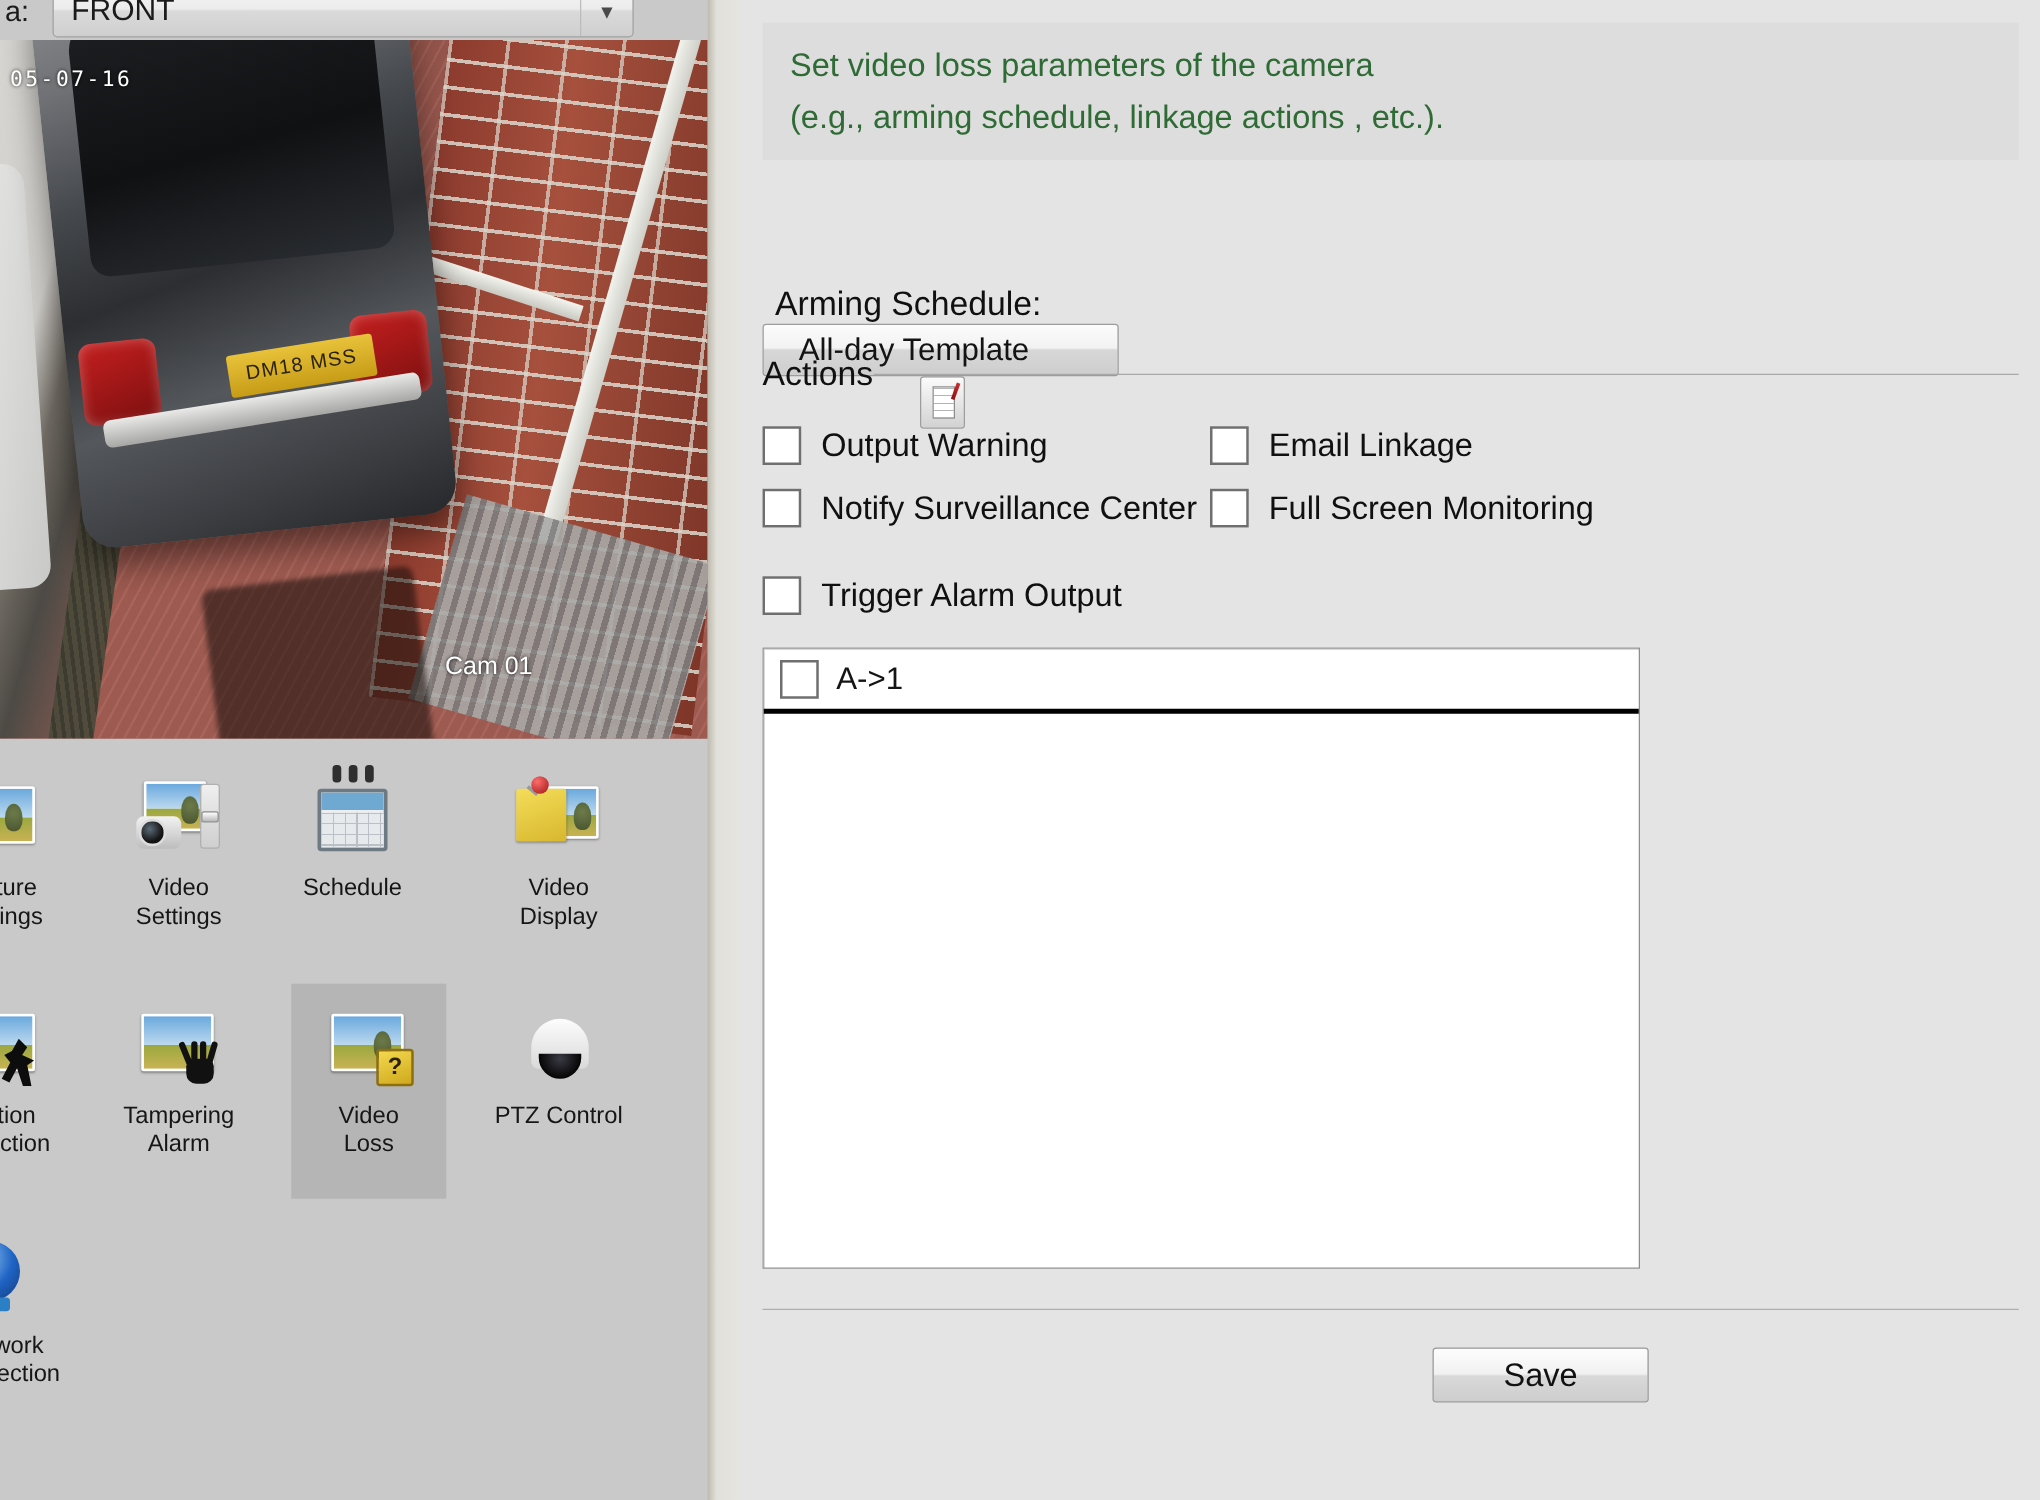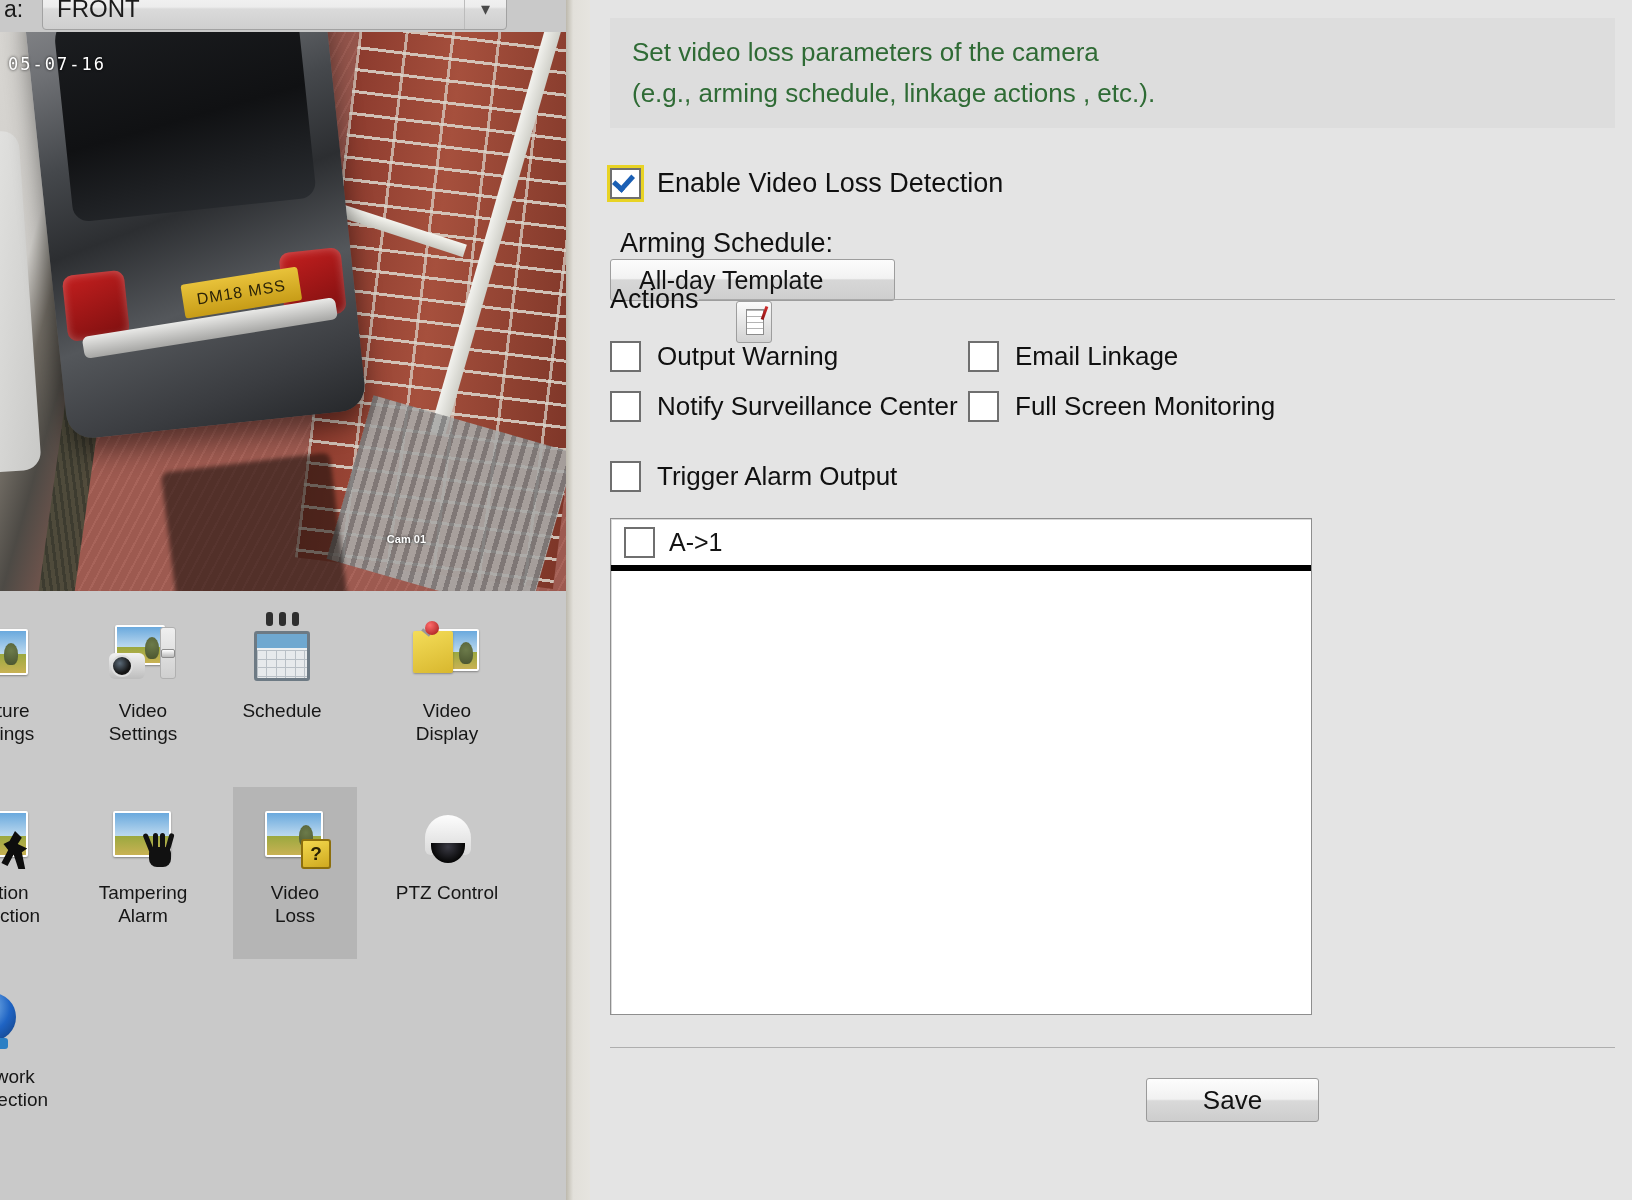--- a/index.html
+++ b/index.html
@@ -133,21 +133,21 @@
     border-radius: 18px; transform: rotate(-4deg);
   }
   .vid-ts {
     position: absolute; left: 8px; top: 22px;
     font-size: 17px; color: #fff; letter-spacing: 2px;
     text-shadow: 0 0 3px rgba(0,0,0,.85);
     font-family: "DejaVu Sans Mono", monospace;
   }
   .vid-cam-name {
     position: absolute; right: 140px; bottom: 46px;
-    font-size: 11px; color: #fff; text-shadow: 0 0 3px rgba(0,0,0,.9); font-weight: bold;
+    font-size: 20px; color: #fff; text-shadow: 0 0 3px rgba(0,0,0,.9);
   }
 
   
   #icon-grid {
     position: absolute; left: 0; top: 591px;
     width: 566px; height: 609px;
     background: #c9c9c9;
   }
   .icon-cell {
     position: absolute; width: 124px;
@@ -327,21 +327,21 @@
   .act-row .lbl { font-size: 26px; color: #101010; white-space: nowrap; }
 
   #alarm-list {
     position: absolute; left: 20px; top: 518px;
     width: 702px; height: 497px;
     background: #fff; border: 1px solid #8e8e8e;
     box-shadow: inset 1px 1px 0 #d9d9d9;
   }
   #alarm-list .row {
     height: 52px; display: flex; align-items: center; gap: 14px;
-    padding-left: 13px; border-bottom: 6px solid #000000;
+    padding-left: 13px; border-bottom: 4px solid #000000;
   }
   #alarm-list .row .lbl { font-size: 25px; color: #141414; }
 
   #bottom-rule {
     position: absolute; left: 20px; top: 1047px;
     width: 1005px; height: 1px; background: #aeaeae;
   }
   #save-btn {
     position: absolute; left: 556px; top: 1078px;
     width: 173px; height: 44px;
@@ -511,26 +511,20 @@
 
   <div id="divider"></div>
 
   <div id="right-panel">
 
     <div id="hint-box">
       <div class="hint-line">Set video loss parameters of the camera</div>
       <div class="hint-line">(e.g., arming schedule, linkage actions , etc.).</div>
     </div>
 
-    <div id="enable-row">
-      <div class="cbx focus">
-        <div class="tick"></div>
-      </div>
-      <div class="lbl">Enable Video Loss Detection</div>
-    </div>
 
     <div id="arming-row">
       <div class="lbl">Arming Schedule:</div>
       <div class="tmpl-field">
         <div class="val">All-day Template</div>
       </div>
       <div class="tmpl-icon">
         <div class="sheet"></div>
           <div class="pen"></div>
       </div>

